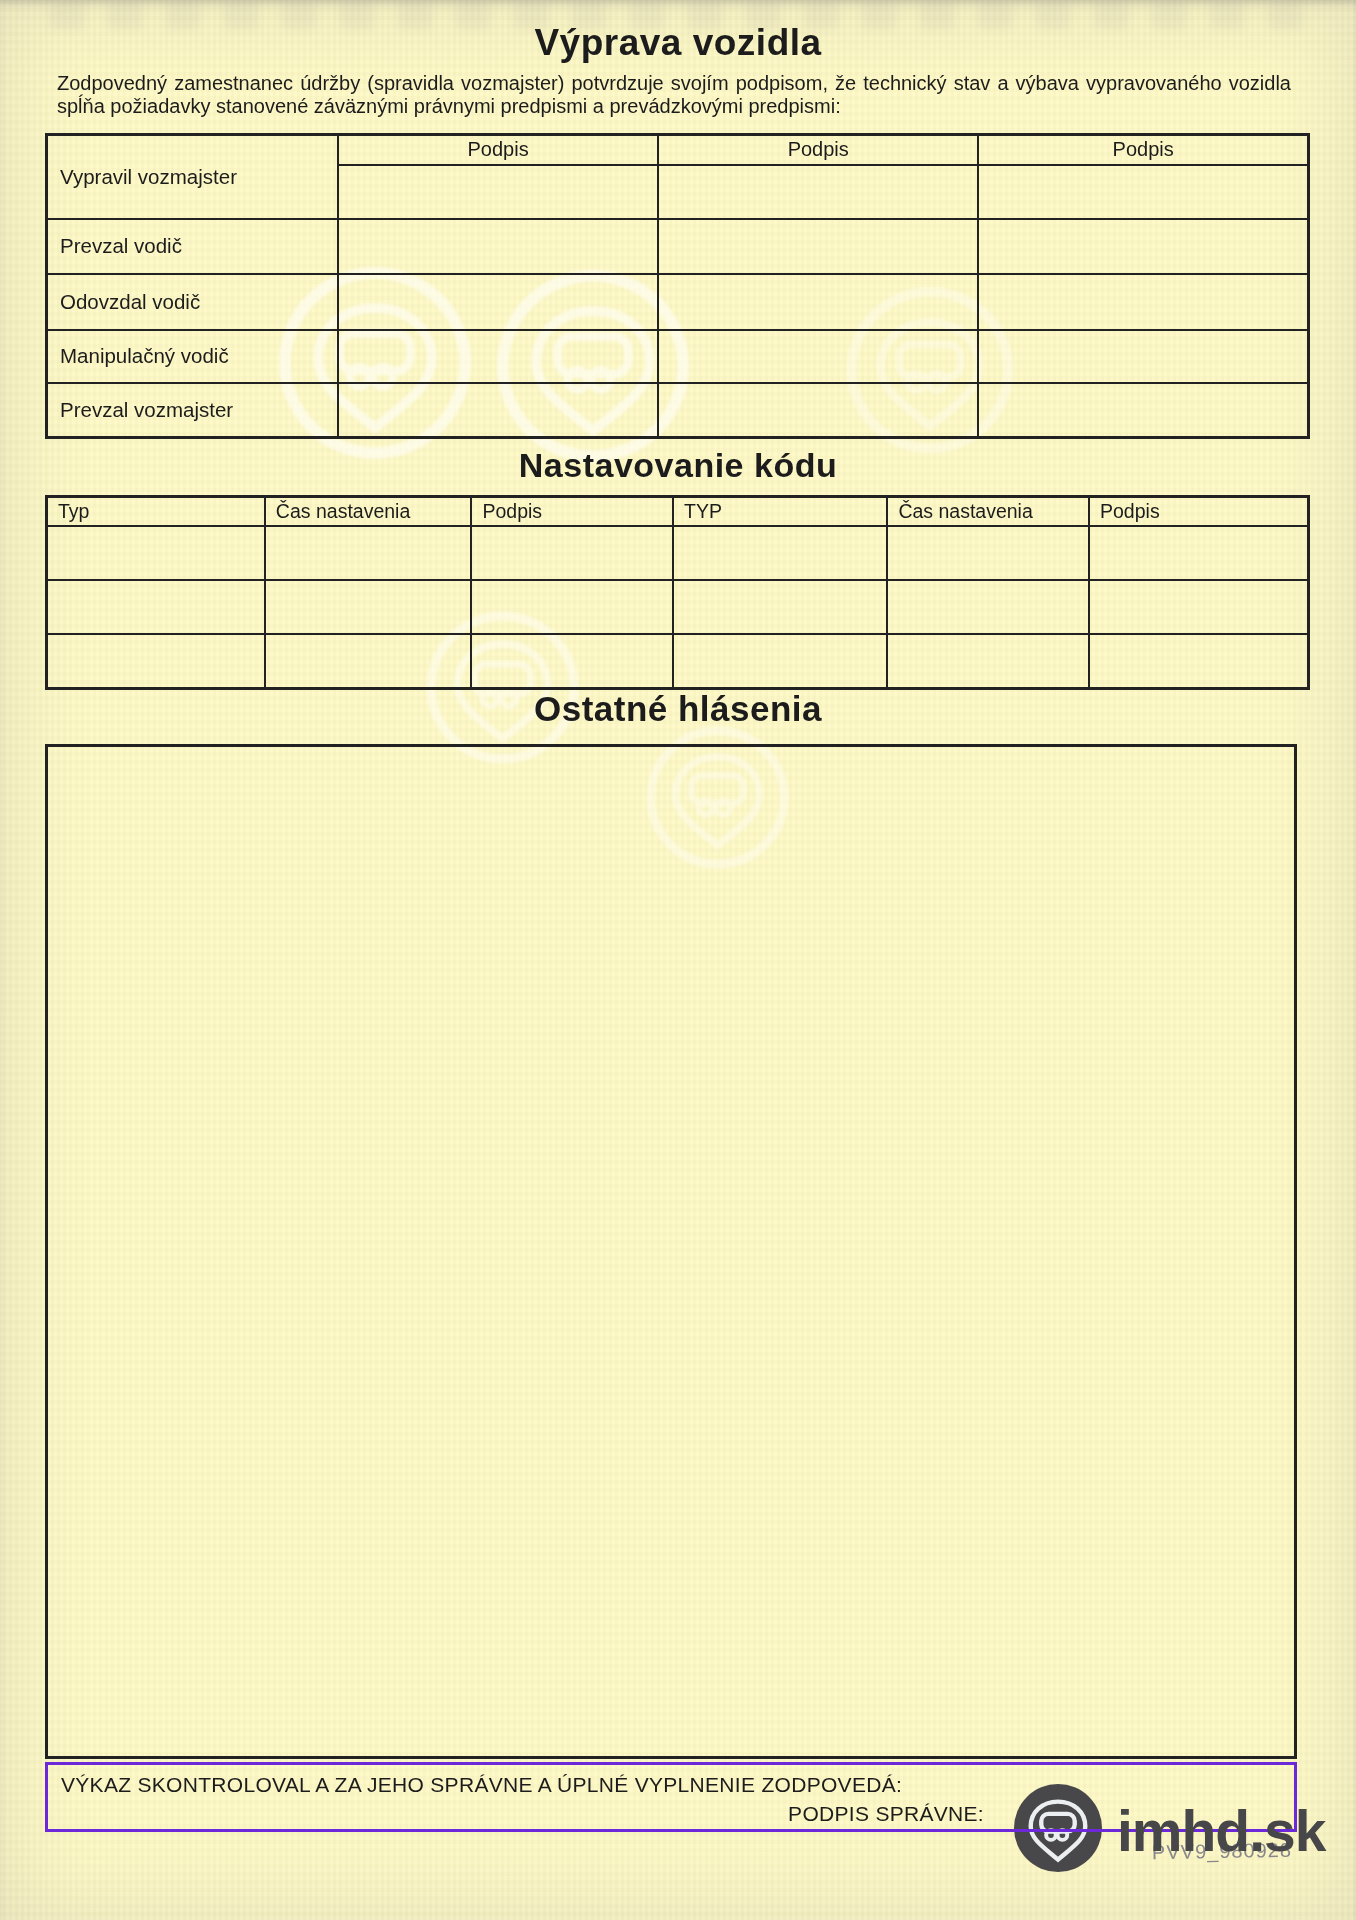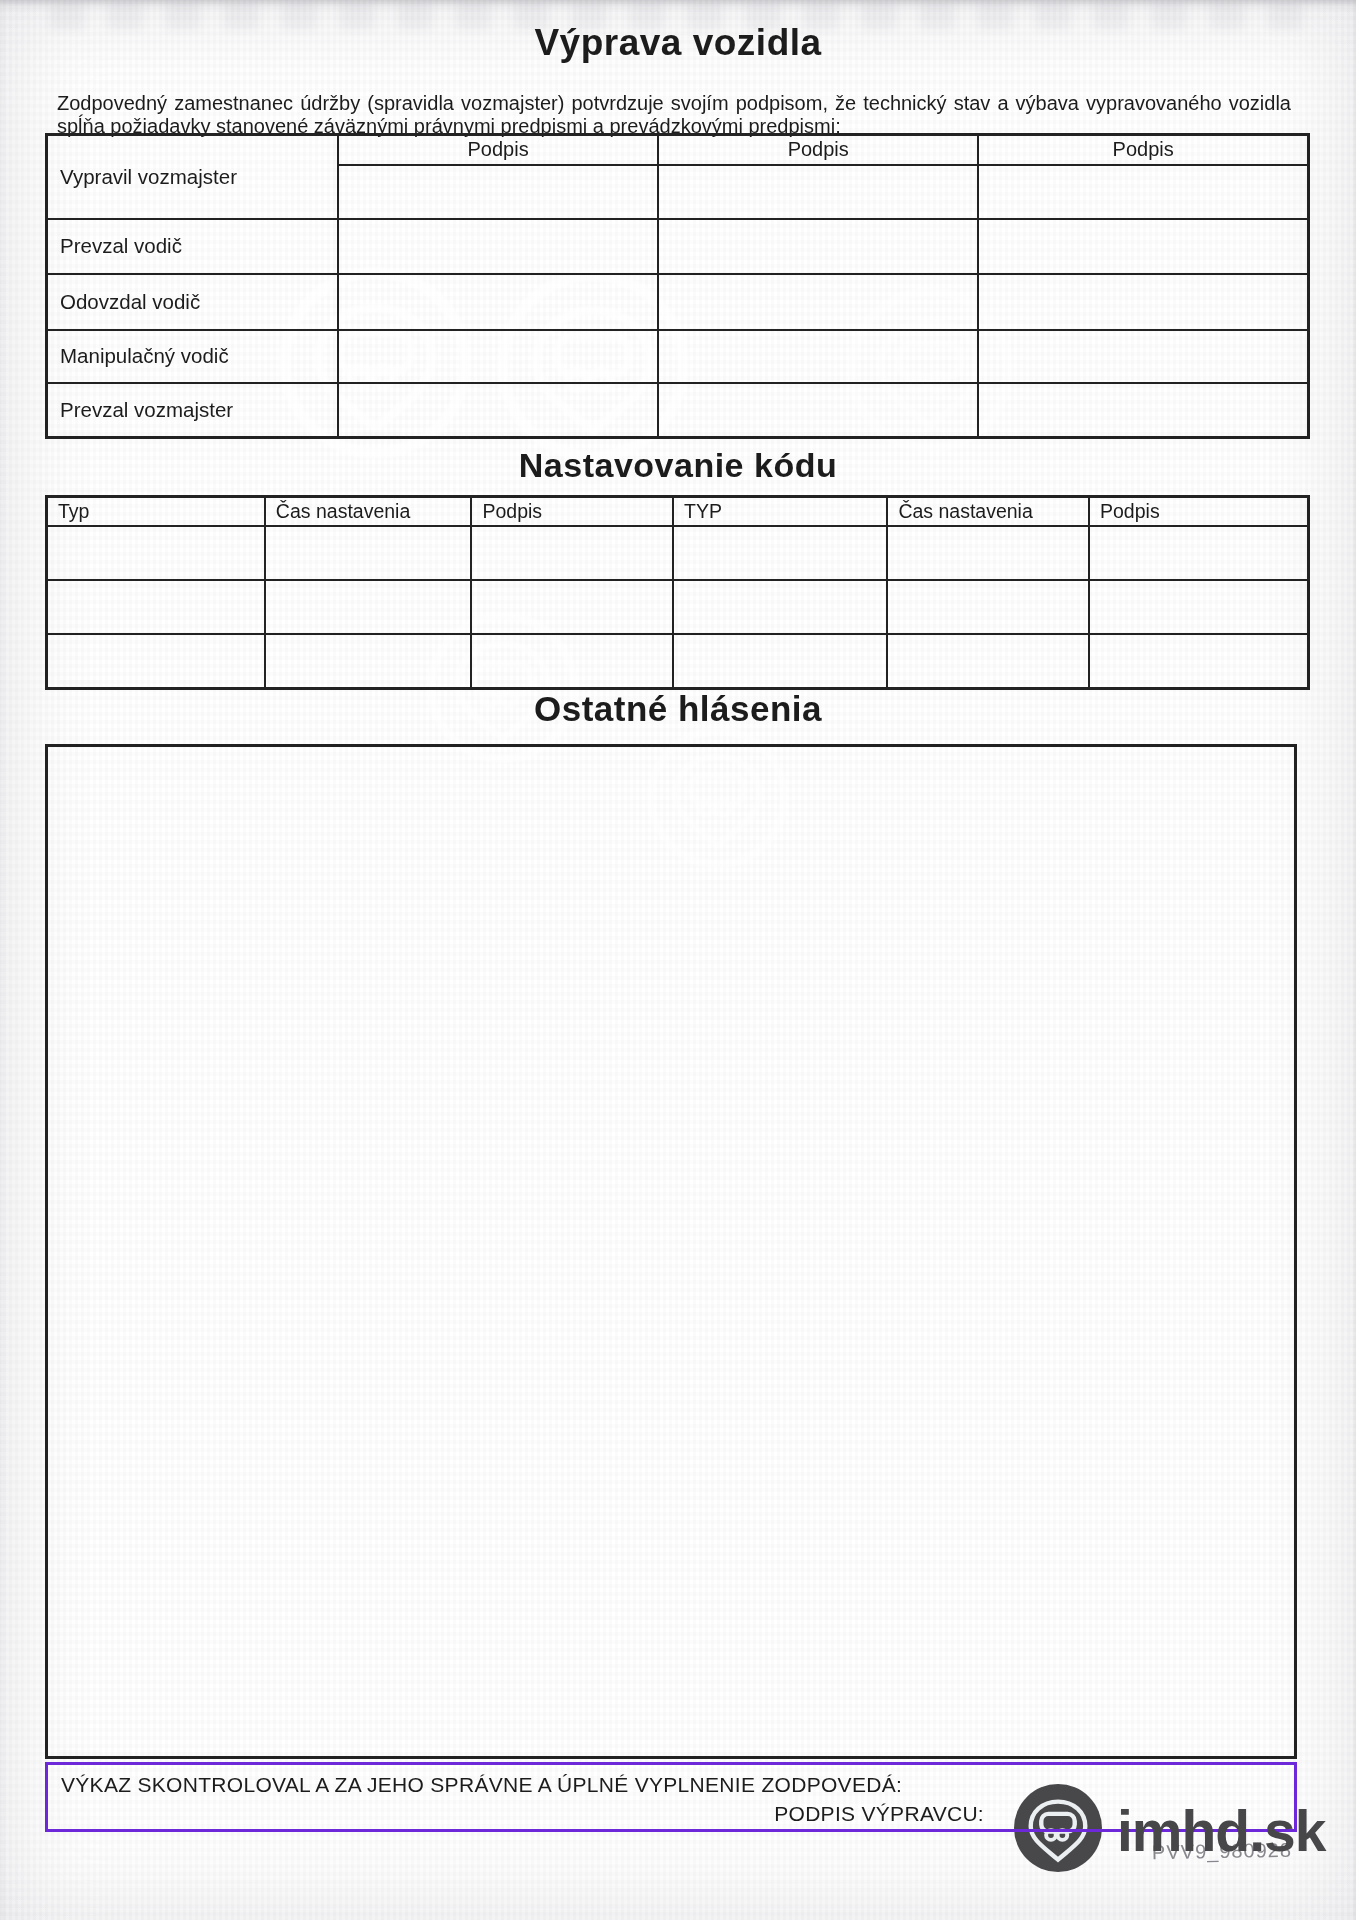--- a/index.html
+++ b/index.html
@@ -1,19 +1,19 @@
 <!DOCTYPE html>
 <html><head>
 <meta charset="utf-8">
 <style>
   html,body{margin:0;padding:0;background:#cfcfd4;}
   .page{
     position:relative;
     width:1356px;height:1920px;
-    background:#ffffff;
+    background:#fef9c3;
     font-family:"Liberation Sans", sans-serif;
     color:#1c1c1c;
     overflow:hidden;
     box-shadow: inset 0 0 90px rgba(110,110,125,0.18), inset 0 6px 10px -4px rgba(70,70,80,0.30);
   }
   .grain{
     position:absolute;inset:0;z-index:0;pointer-events:none;
     background:
       repeating-linear-gradient(90deg, rgba(255,255,255,0.05) 0 3px, rgba(120,120,135,0.03) 3px 6px),
       repeating-linear-gradient(0deg, rgba(255,255,255,0.04) 0 4px, rgba(120,120,135,0.025) 4px 8px);
@@ -28,21 +28,21 @@
 
   .title{
     position:absolute;left:0;width:100%;
     text-align:center;font-weight:bold;letter-spacing:0.5px;
   }
   #title-main{top:22px;font-size:37px;}
   #title-code{top:446px;font-size:34px;}
   #title-reports{top:689px;font-size:35px;}
 
   .intro{
-    position:absolute;left:57px;top:92px;width:1234px;
+    position:absolute;left:57px;top:72px;width:1234px;
     font-size:20px;line-height:23px;text-align:justify;
   }
 
   table{border-collapse:collapse;position:absolute;background:transparent;}
   table, td{border:2px solid #222;}
   table{border-width:3px;}
   td{padding:0;vertical-align:middle;}
 
   #dispatch-table{left:45px;top:133px;width:1265px;}
   #dispatch-table td.lbl{padding-left:12px;font-size:20.5px;}
@@ -215,17 +215,17 @@
       <rect x="31" y="34" width="38" height="20" rx="8" fill="none" stroke="#eceff1" stroke-width="5"></rect>
       <circle cx="42" cy="58" r="5.5" fill="none" stroke="#eceff1" stroke-width="4.5"></circle>
       <circle cx="55" cy="58" r="5.5" fill="none" stroke="#eceff1" stroke-width="4.5"></circle>
     </svg>
 
     <div class="form-code">PVV9_980928</div>
     <div class="brand">imhd.sk</div>
 
     <div class="footerbox">
       <div class="footer-line1">VÝKAZ SKONTROLOVAL A ZA JEHO SPRÁVNE A ÚPLNÉ VYPLNENIE ZODPOVEDÁ:</div>
-      <div class="footer-line2">PODPIS VÝPRAVCU:</div>
+      <div class="footer-line2">PODPIS SPRÁVNE:</div>
     </div>
 
   </div>
 </div>
 
 </body></html>

